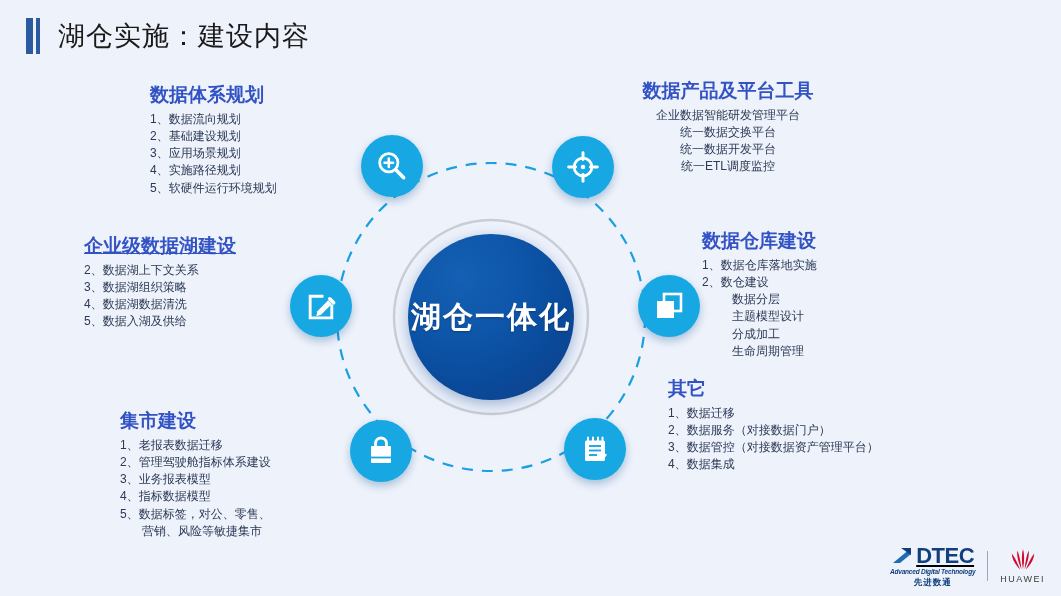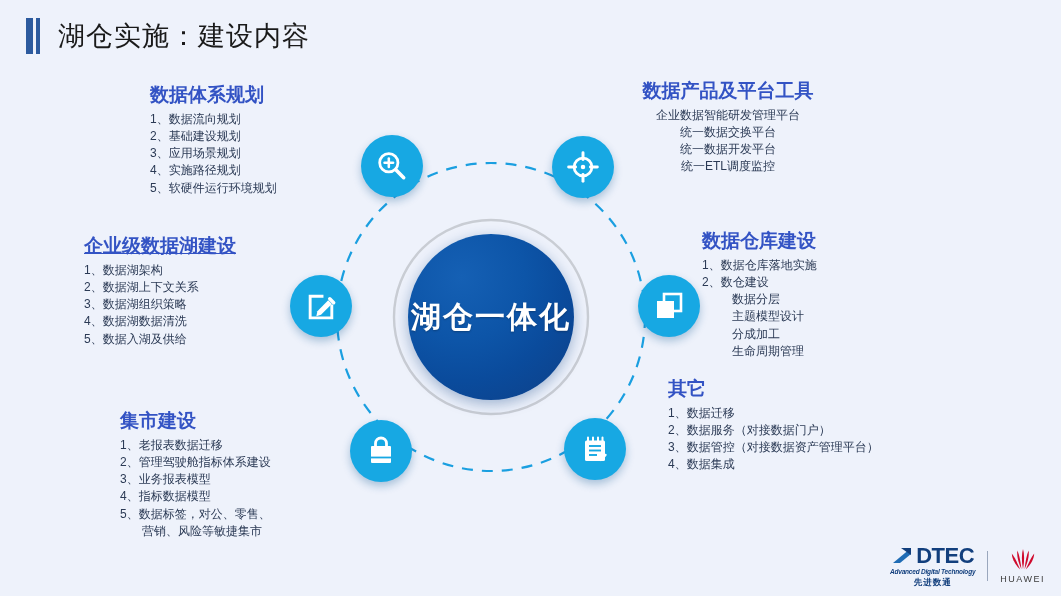--- a/index.html
+++ b/index.html
@@ -147,20 +147,21 @@
   .dtec {
     display: flex;
     flex-direction: column;
     align-items: center;
     line-height: 1;
   }
   .dtec-row {
     display: flex;
     align-items: center;
     gap: 1px;
+    text-decoration: underline;
   }
   .dtec-name {
     font-size: 22px;
     font-weight: bold;
     color: #123f7d;
     letter-spacing: -0.5px;
   }
   .dtec-tag {
     font-size: 6.5px;
     font-weight: bold;
@@ -225,21 +226,20 @@
       <li>企业数据智能研发管理平台</li>
       <li>统一数据交换平台</li>
       <li>统一数据开发平台</li>
       <li>统一ETL调度监控</li>
     </ul>
   </div>
 
   <div class="block" style="left:84px; top:233px;">
     <h3 class="underlined">企业级数据湖建设</h3>
     <ul class="indent-1">
-      <li>1、数据湖架构</li>
       <li>2、数据湖上下文关系</li>
       <li>3、数据湖组织策略</li>
       <li>4、数据湖数据清洗</li>
       <li>5、数据入湖及供给</li>
     </ul>
   </div>
 
   <div class="block" style="left:702px; top:228px;">
     <h3>数据仓库建设</h3>
     <ul class="indent-1">

